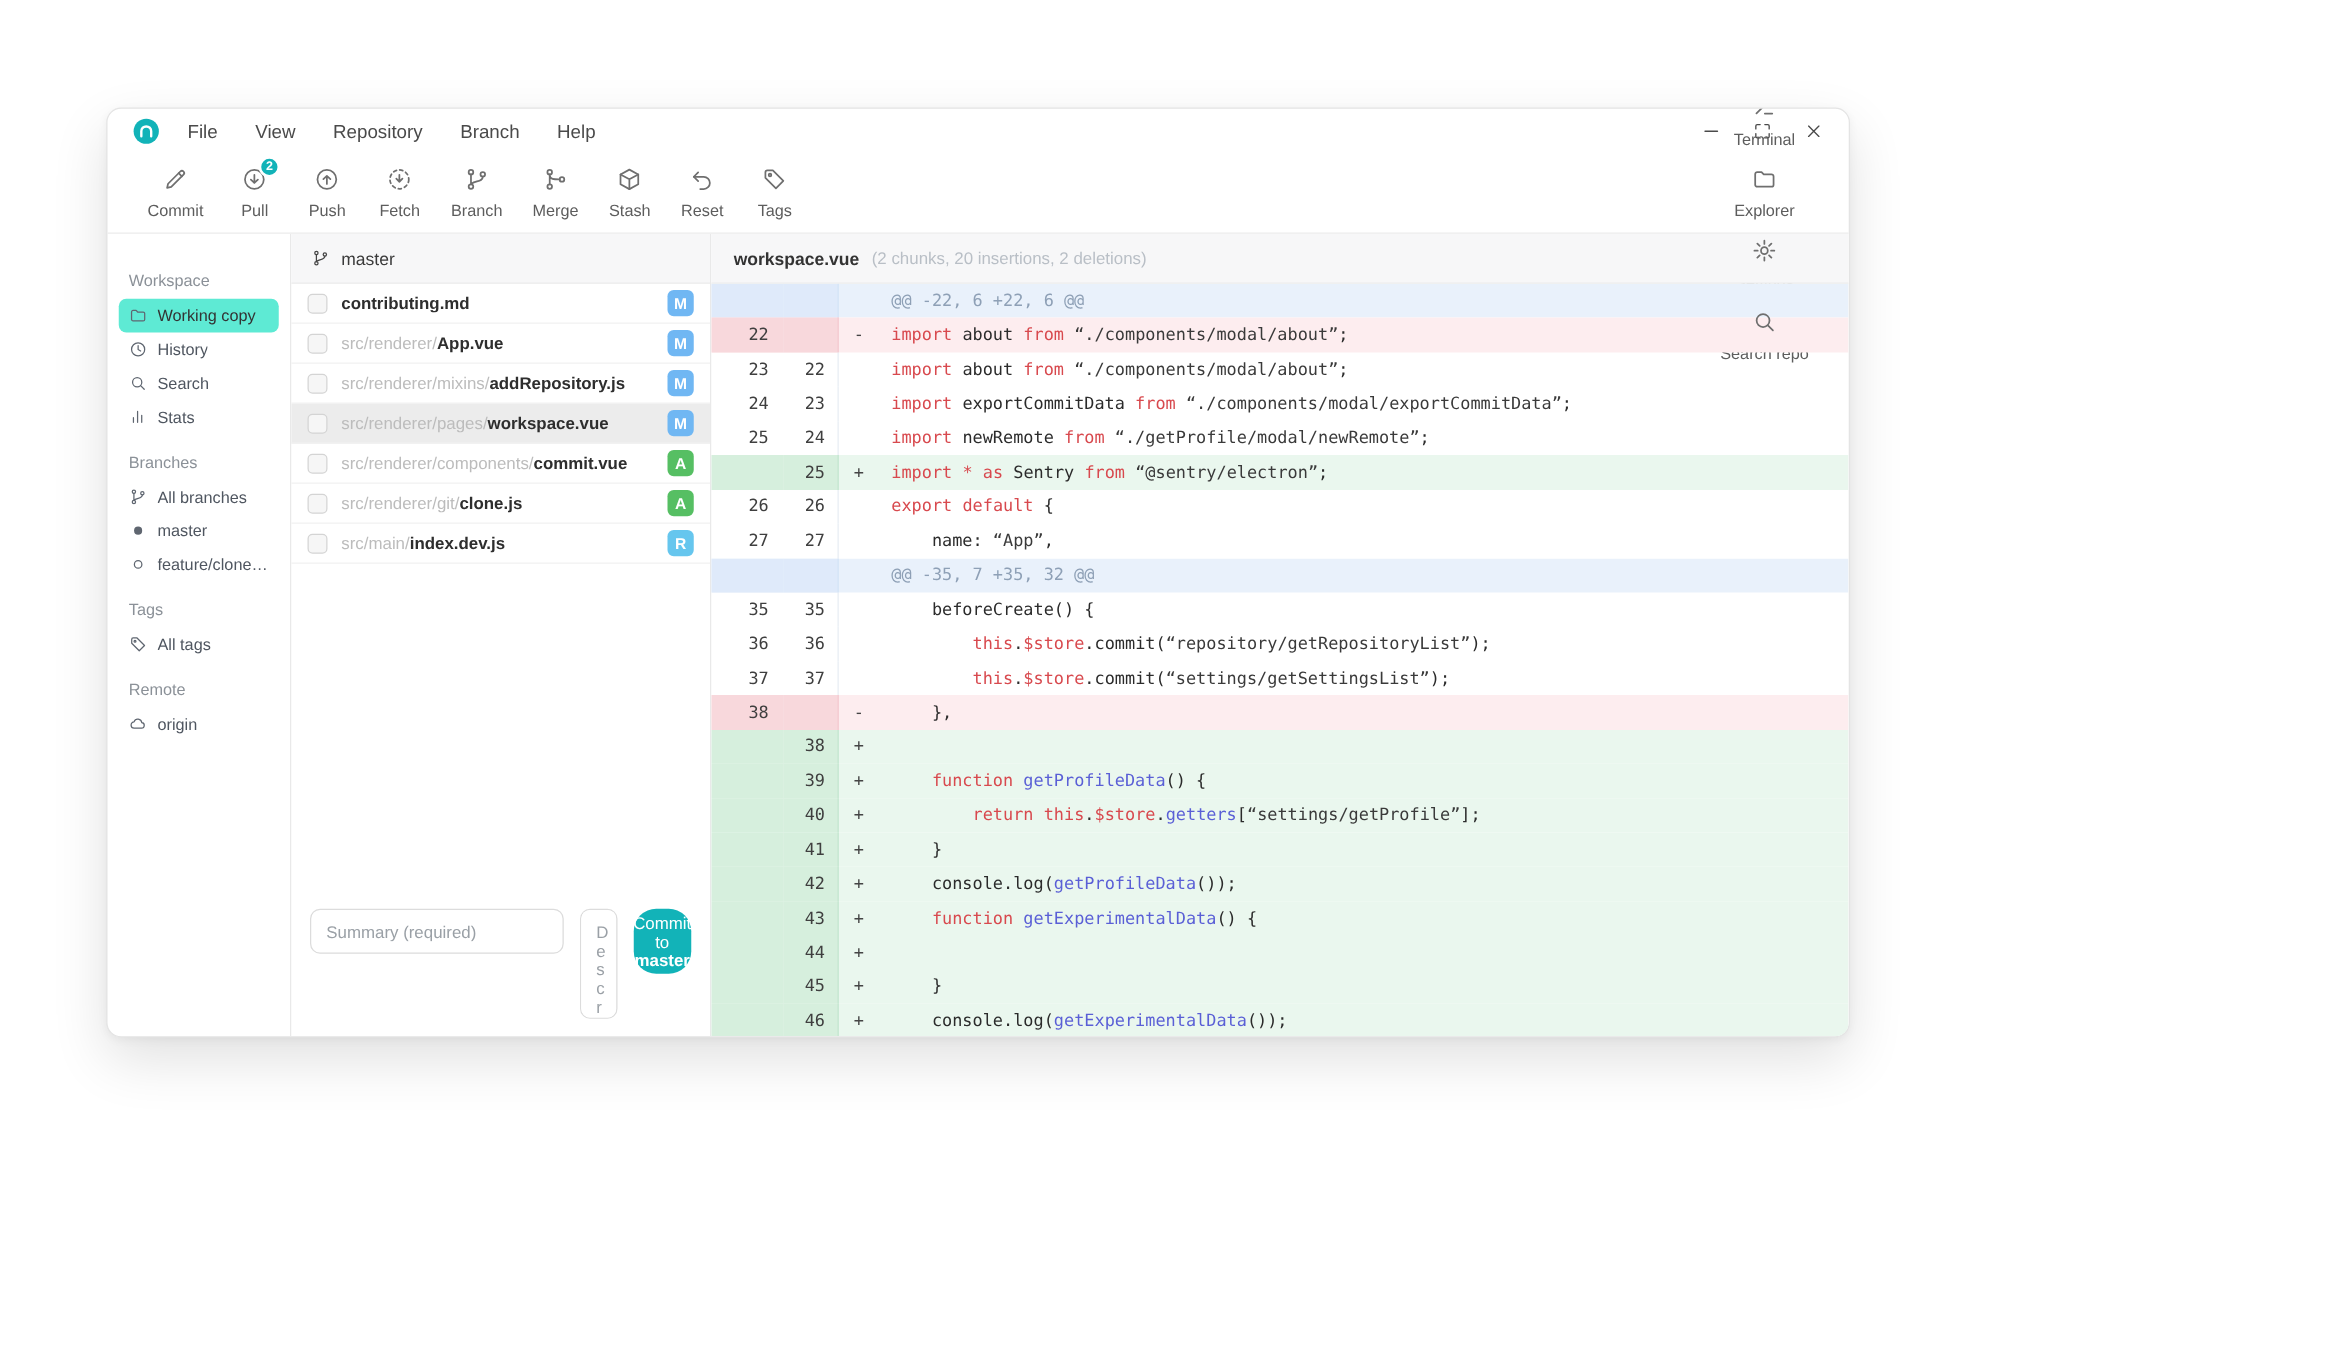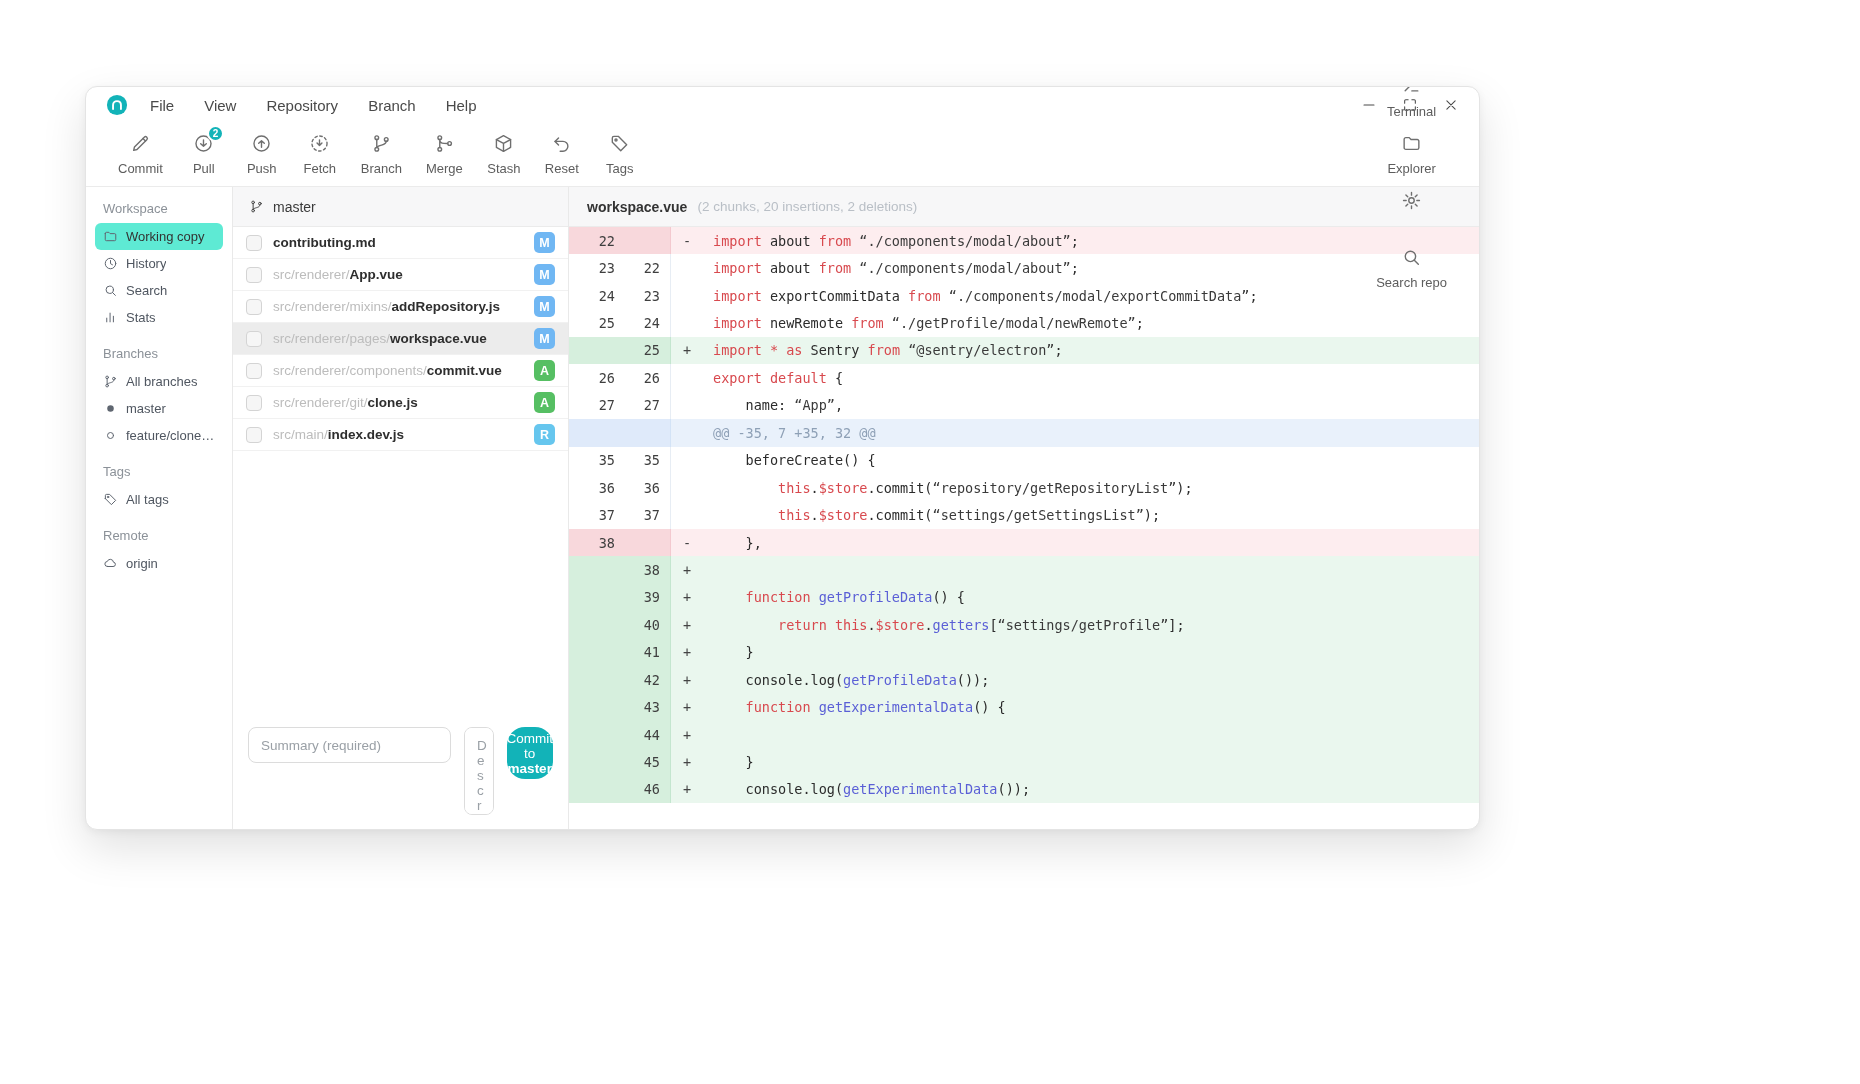--- a/index.html
+++ b/index.html
@@ -33,21 +33,21 @@
   .tool-badge { position:absolute; top:-8px; right:-10px; min-width:17px; height:17px;
     border-radius:9px; background:var(--accent); color:#fff; font-size:10px; font-weight:700;
     display:flex; align-items:center; justify-content:center; padding:0 4px; border:2px solid #fff; }
   .tool-label { font-size:13px; color:#5d5d5d; white-space:nowrap; }
 
   
   .content { flex:1; display:flex; overflow:hidden; }
   .sidebar { width:147px; flex:none; border-right:1px solid #e9e9e9; padding:12px 9px;
     overflow:hidden; }
   .side-title { font-size:13px; color:#8b9198; margin:15px 0 7px 8px; }
-  .side-title:first-child { margin-top:2px; }
+  .side-title:first-child { margin-top:18px; }
   .side-item { display:flex; align-items:center; gap:8px; height:27px; padding:0 8px;
     border-radius:6px; font-size:13px; color:#4f5660; cursor:pointer; white-space:nowrap; }
   .side-item.active { background:#5eead4; color:#333; }
   .side-icon { width:15px; height:15px; color:#5f6670; flex:none; display:block; }
   .side-label { overflow:hidden; text-overflow:ellipsis; }
 
   
   .file-panel { width:336px; flex:none; border-right:1px solid #e9e9e9;
     display:flex; flex-direction:column; overflow:hidden; }
   .panel-header { height:40px; flex:none; background:#f7f7f8; border-bottom:1px solid #ebebeb;
@@ -467,20 +467,26 @@
         <button type="button" class="commit-btn"><span>Commit to </span><b>master</b></button>
       </form>
     </section>
 
     <section class="diff-panel">
       <div class="panel-header diff-header">
         <span class="diff-filename">workspace.vue</span>
         <span class="diff-stats">(2 chunks, 20 insertions, 2 deletions)</span>
       </div>
       <div class="diff-lines">
+          <div class="diff-row hunk">
+            <span class="gut old"></span>
+            <span class="gut new"></span>
+            <span class="sign"></span>
+            <span class="code">@@ -22, 6 +22, 6 @@</span>
+          </div>
           <div class="diff-row del">
             <span class="gut old">22</span>
             <span class="gut new"></span>
             <span class="sign">-</span>
             <span class="code"><span class="tk-k">import</span><span class="tk-p"> about </span><span class="tk-k">from</span><span class="tk-p"> </span><span class="tk-s">“./components/modal/about”</span><span class="tk-p">;</span></span>
           </div>
           <div class="diff-row ctx">
             <span class="gut old">23</span>
             <span class="gut new">22</span>
             <span class="sign"></span>

